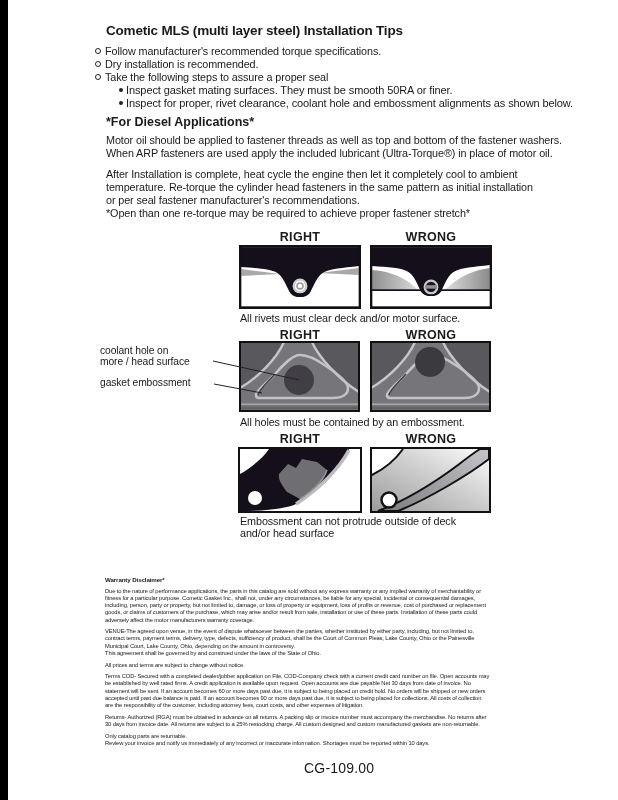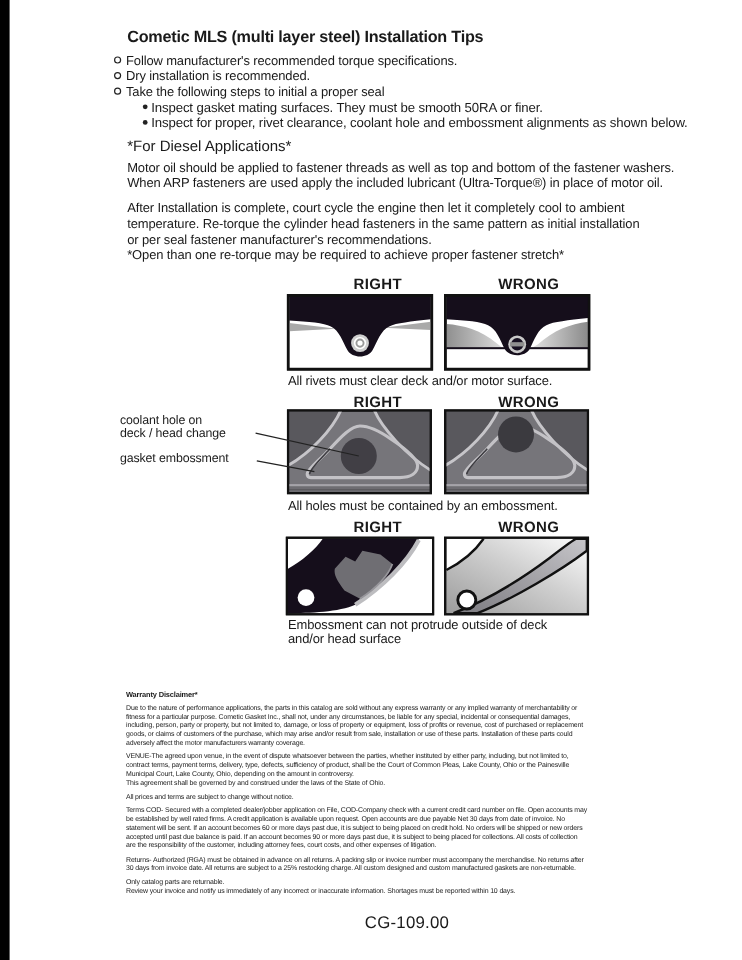--- a/index.html
+++ b/index.html
@@ -15,25 +15,25 @@
   #doc-title{left:106px;top:23px;font-size:13.5px;font-weight:bold;letter-spacing:-0.2px;
              text-underline-offset:3px;}
   .tip{left:95px;font-size:10.8px;letter-spacing:-0.1px;text-align:center;}
   .tip .ring{display:inline-block;width:4px;height:4px;border:1px solid #222;border-radius:50%;
              vertical-align:middle;margin-right:4px;margin-bottom:2px;}
   .subtip{left:119px;font-size:11px;letter-spacing:-0.1px;}
   .subtip .dot{display:inline-block;width:4px;height:4px;background:#222;border-radius:50%;
                vertical-align:middle;margin-right:3px;margin-bottom:2px;}
 
   
-  #diesel-heading{left:106px;top:115px;font-size:12.5px;font-weight:normal;text-align:right;}
+  #diesel-heading{left:106px;top:115px;font-size:12.5px;font-weight:bold;text-align:right;}
   .bodyline{left:106px;font-size:10.8px;letter-spacing:-0.1px;line-height:12.6px;}
 
   
-  .figlabel{width:70px;text-align:right;font-size:12.5px;font-weight:bold;letter-spacing:0.3px;}
+  .figlabel{width:70px;text-align:center;font-size:12.5px;font-weight:bold;letter-spacing:0.3px;}
   .figcap{left:240px;font-size:10.8px;letter-spacing:-0.1px;line-height:12.5px;}
   .figframe{display:block;}
 
   
   .anno{left:100px;width:112px;text-align:left;font-size:10.3px;letter-spacing:-0.1px;}
 
   
   #warranty{left:105px;top:576px;width:420px;font-size:5.8px;letter-spacing:-0.12px;line-height:7.2px;}
   .wpar{margin:0 0 4.5px 0;}
   .wpar div{white-space:nowrap;}
@@ -43,28 +43,28 @@
 </style>
 </head>
 <body>
 
 <div class="abs" id="scan-edge"></div>
 
 <div class="abs nw" id="doc-title">Cometic MLS (multi layer steel) Installation Tips</div>
 
 <div class="abs nw tip" style="top:45px"><span class="ring"></span><span>Follow manufacturer's recommended torque specifications.</span></div>
 <div class="abs nw tip" style="top:58px"><span class="ring"></span><span>Dry installation is recommended.</span></div>
-<div class="abs nw tip" style="top:71px"><span class="ring"></span><span>Take the following steps to initial a proper seal</span></div>
+<div class="abs nw tip" style="top:71px"><span class="ring"></span><span>Take the following steps to assure a proper seal</span></div>
 <div class="abs nw subtip" style="top:84px"><span class="dot"></span><span>Inspect gasket mating surfaces.  They must be smooth 50RA or finer.</span></div>
 <div class="abs nw subtip" style="top:97px"><span class="dot"></span><span>Inspect for proper, rivet clearance, coolant hole and embossment alignments as shown below.</span></div>
 
 <div class="abs nw" id="diesel-heading">*For Diesel Applications*</div>
 <div class="abs nw bodyline" style="top:134px">Motor oil should be applied to fastener threads as well as top and bottom of the fastener washers.</div>
 <div class="abs nw bodyline" style="top:147px">When ARP fasteners are used apply the included lubricant (Ultra-Torque®) in place of motor oil.</div>
-<div class="abs nw bodyline" style="top:168px">After Installation is complete, court cycle the engine then let it completely cool to ambient</div>
+<div class="abs nw bodyline" style="top:168px">After Installation is complete, heat cycle the engine then let it completely cool to ambient</div>
 <div class="abs nw bodyline" style="top:181px">temperature. Re-torque the cylinder head fasteners in the same pattern as initial installation</div>
 <div class="abs nw bodyline" style="top:194px">or per seal fastener manufacturer's recommendations.</div>
 <div class="abs nw bodyline" style="top:207px">*Open than one re-torque may be required to achieve proper fastener stretch*</div>
 
 <div class="abs figlabel" style="left:265px;top:230px">RIGHT</div>
 <div class="abs figlabel" style="left:396px;top:230px">WRONG</div>
 
 <svg class="abs figframe" style="left:239px;top:245px" width="122" height="64" viewBox="0 0 123 64">
   <rect x="1" y="1" width="121" height="62" fill="#ffffff" stroke="#111" stroke-width="2.4"></rect>
   <polygon points="2,24 42,29 2,31" fill="#a9a9a9"></polygon>
@@ -127,21 +127,21 @@
   <path d="M20,57 H94 C104,57 109,53 109,47 C109,41 99,33 87,25 C77,18 67,14 61,14 C54,14 46,22 36,33 C28,42 17,50 17,54 C17,56 18,57 20,57 Z" stroke="#c3c2c6" stroke-width="2.6" fill="none"></path>
   <path d="M36,33 C28,42 19,50 19,54" stroke="#3e3d42" stroke-width="1.4" fill="none"></path>
   <circle cx="60" cy="21" r="15" fill="#3b3a3f"></circle>
   <rect x="1" y="63" width="119" height="7" fill="#6e6d72"></rect>
   <rect x="1" y="62.4" width="119" height="1.8" fill="#a5a4a9"></rect>
   <rect x="1" y="66.6" width="119" height="1" fill="#5a595e"></rect>
   <rect x="1" y="1" width="119" height="69" fill="none" stroke="#111" stroke-width="2"></rect>
 </svg>
 
 <div class="abs nw anno" style="top:345px">coolant hole on</div>
-<div class="abs nw anno" style="top:356px">deck / head change</div>
+<div class="abs nw anno" style="top:356px">more / head surface</div>
 <div class="abs nw anno" style="top:377px">gasket embossment</div>
 <svg class="abs" style="left:212px;top:357px" width="92" height="40" viewBox="0 0 92 40">
   <line x1="1" y1="4" x2="87" y2="23" stroke="#222" stroke-width="1"></line>
   <line x1="2" y1="27" x2="50" y2="36" stroke="#222" stroke-width="1"></line>
 </svg>
 
 <div class="abs nw figcap" style="top:416px">All holes must be contained by an embossment.</div>
 
 <div class="abs figlabel" style="left:265px;top:432px">RIGHT</div>
 <div class="abs figlabel" style="left:396px;top:432px">WRONG</div>

